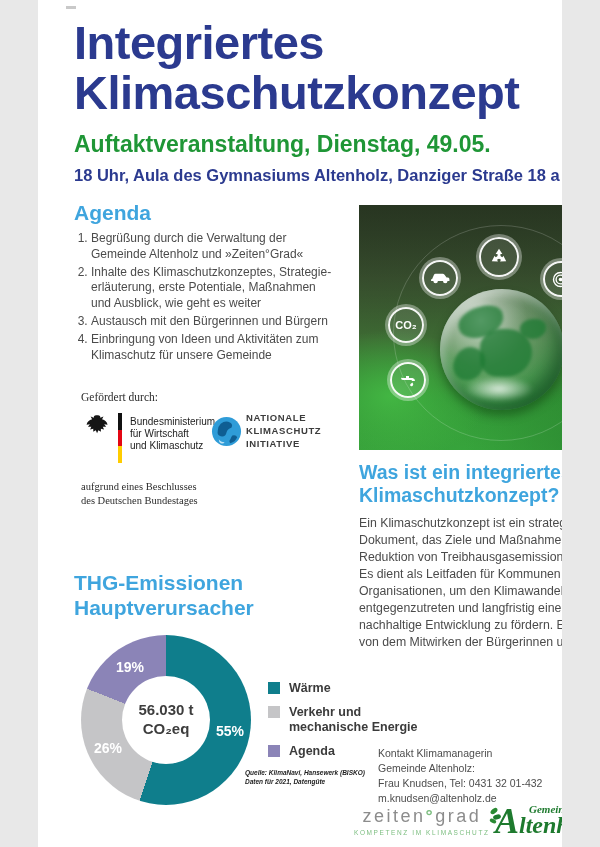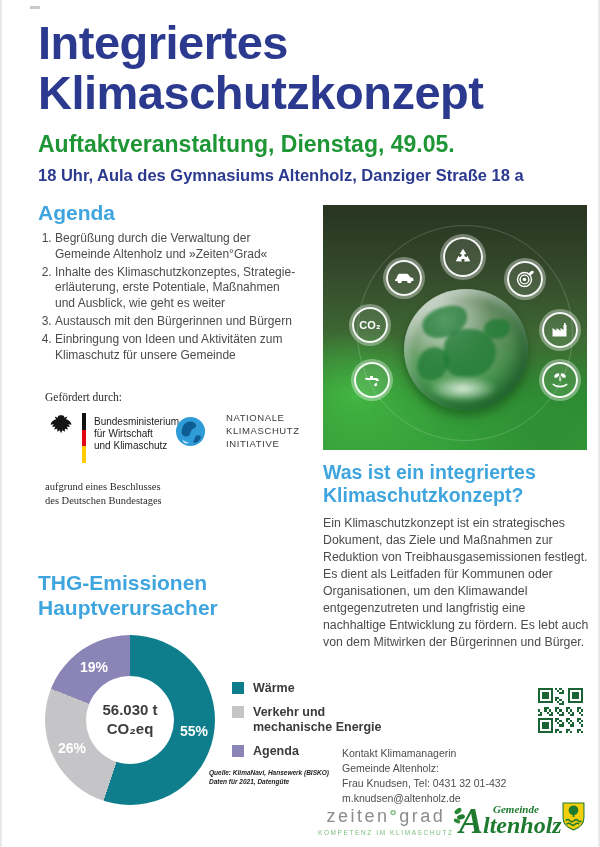--- a/index.html
+++ b/index.html
@@ -1,18 +1,18 @@
 <!DOCTYPE html>
 <html style="--navy: #2B3A8F; --green: #1F9636; --blue: #3FA5DE; --text: #4B4B4B; --qr_green: #1A6332; --alt_green: #1E7A2E; --zg_gray: #8C8C8C; --zg_green: #7DBE80;"><head>
 <meta charset="utf-8">
 <style>
   * { margin:0; padding:0; box-sizing:border-box; }
   html,body { background:#e8e8e8; }
   #poster {
-    position:relative; width:596px; height:847px; background:#ffffff;
+    position:relative; width:524px; height:847px; background:#ffffff;
     font-family:"Liberation Sans", sans-serif; overflow:hidden;
     margin:0 auto;
   }
   
   .corner-mark { position:absolute; left:28px; top:6px; width:10px; height:3px; background:#c9c9c9; }
   .title { position:absolute; left:36px; top:18px; font-size:47px; font-weight:700; letter-spacing:-0.5px;
            color:var(--navy); line-height:1.06; }
   .subtitle { position:absolute; left:36px; top:131px; font-size:23px; font-weight:700; color:var(--green); }
   .event-line { position:absolute; left:36px; top:166px; font-size:16.5px; font-weight:700; color:var(--navy); }
 
@@ -55,21 +55,21 @@
   .co2-text { font-size:11px; font-weight:700; letter-spacing:0; }
 
   
   .funding-label { position:absolute; left:43px; top:391px; font-family:"Liberation Serif", serif;
       font-size:11.5px; color:#2b2b2b; }
   .bmwk { position:absolute; left:46px; top:413px; display:flex; }
   .bmwk .stripe { width:4px; height:50px; margin:0 8px 0 6px; display:flex; flex-direction:column; }
   .bmwk .stripe i { flex:1; } .s-black{background:#111;} .s-red{background:#e30613;} .s-gold{background:#ffcc00;}
   .bmwk .mtext { font-size:10px; color:#1c1c1c; line-height:1.22; padding-top:3px; }
   .nki { position:absolute; left:173px; top:412px; display:flex; align-items:center; }
-  .nki .ntext { margin-left:20px; font-size:9.5px; font-weight:400; letter-spacing:.6px; color:#3c3c3c; line-height:1.35; }
+  .nki .ntext { margin-left:4px; font-size:9.5px; font-weight:700; letter-spacing:.6px; color:#3c3c3c; line-height:1.35; }
   .funding-note { position:absolute; left:43px; top:480px; font-family:"Liberation Serif", serif;
       font-size:10.5px; color:#2b2b2b; line-height:1.3; }
 
   
   .info { position:absolute; left:321px; top:461px; width:268px; }
   .info h2 { font-size:19.5px; font-weight:700; color:var(--blue); line-height:1.16; width:255px; margin-bottom:9px; }
   .info p { font-size:12.3px; color:var(--text); line-height:1.38; }
 
   
   .thg-heading { position:absolute; left:36px; top:570px; font-size:21px; font-weight:700; color:var(--blue); line-height:1.2; }

